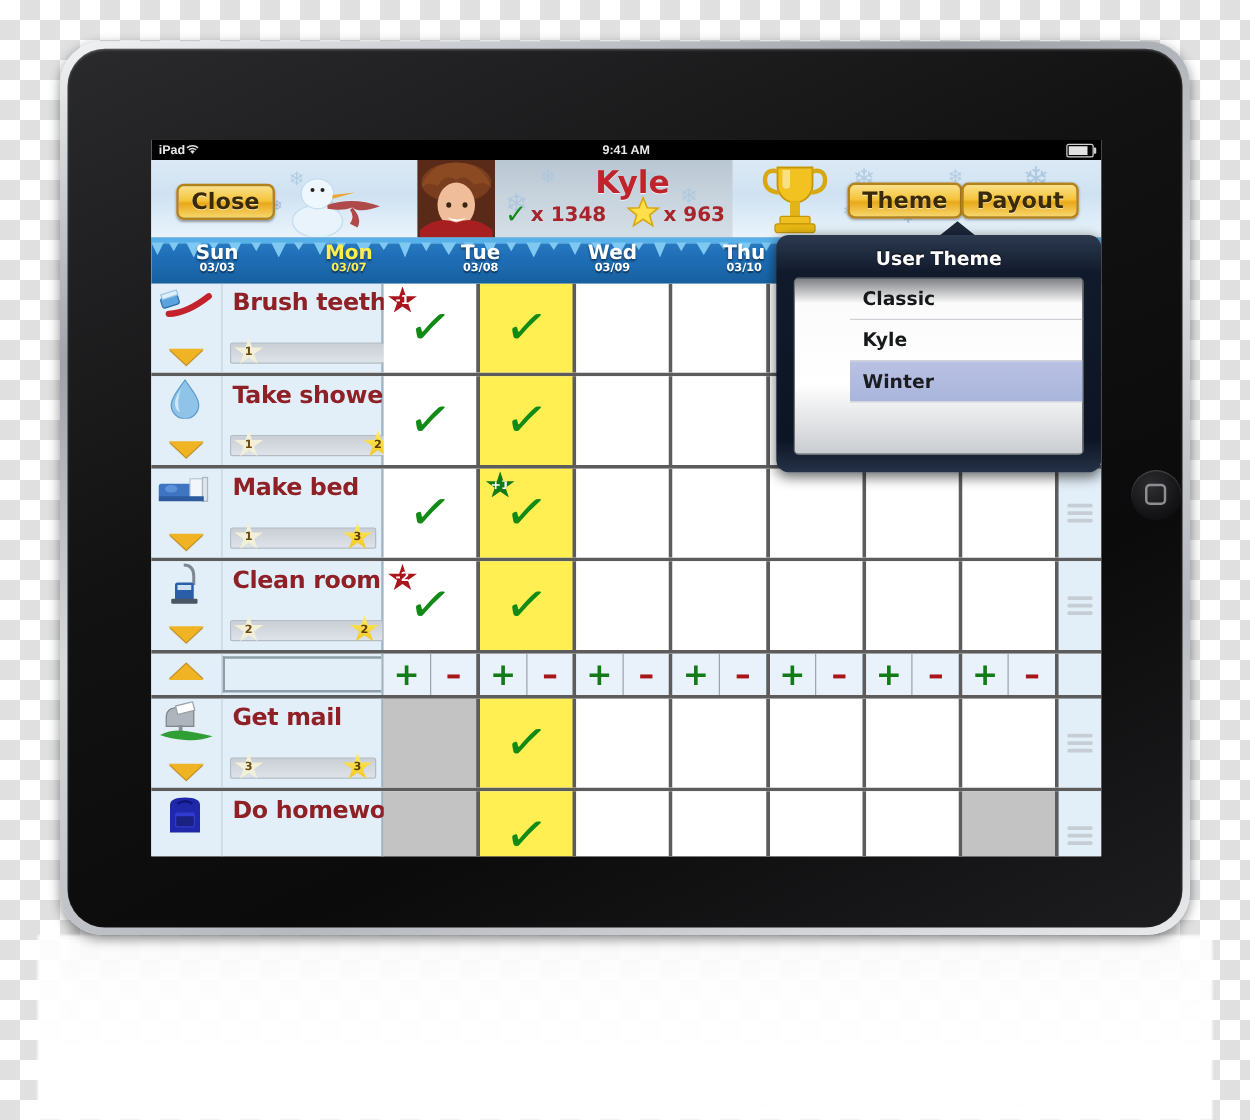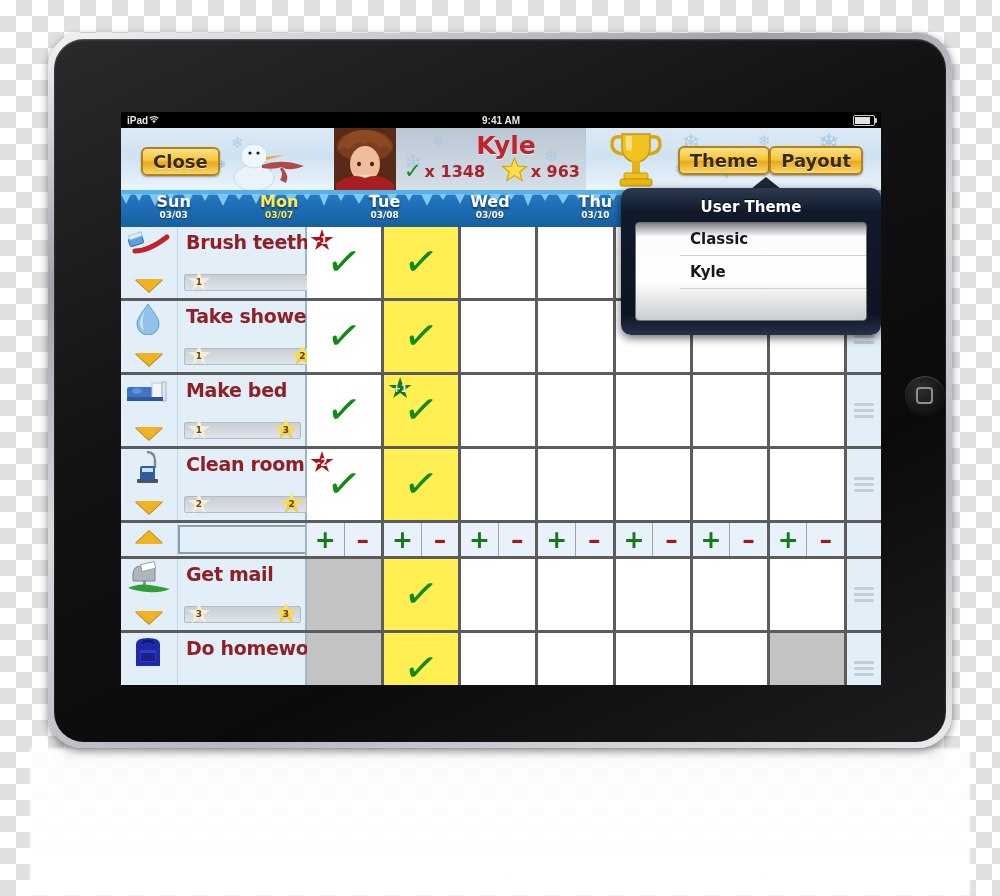--- a/index.html
+++ b/index.html
@@ -211,21 +211,21 @@
   }
   .handlecell{
     flex:0 0 34px;background:#e2eef8;border-right:0;position:relative;
     display:flex;align-items:center;justify-content:center;cursor:grab;
   }
   .handle{width:20px;}
   .handle span{display:block;height:3px;background:#c6cdd4;margin:3px 0;border-radius:1px;}
 
   
   #popover{
-    position:absolute;left:500px;top:76px;width:260px;height:147px;z-index:40;
+    position:absolute;left:500px;top:76px;width:260px;height:190px;z-index:40;
   }
   #pop-arrow{
     position:absolute;left:130px;top:-11px;width:0;height:0;
     border-left:15px solid transparent;border-right:15px solid transparent;
     border-bottom:12px solid #1d2738;
   }
   #pop-body{
     position:absolute;inset:0;border-radius:10px;
     background:linear-gradient(to bottom,#2c3a50 0%,#111a2b 16%,#0d1524 86%,#253248 100%);
     box-shadow:0 3px 10px rgba(0,0,0,.6);padding:6px;box-sizing:border-box;
@@ -708,18 +708,19 @@
     </div>
   </div>
 
   <div id="popover">
     <div id="pop-arrow"></div>
     <div id="pop-body">
       <div id="pop-title">User Theme</div>
       <div id="pop-list">
         <div class="pop-item">Classic</div>
         <div class="pop-item">Kyle</div>
+        <div class="pop-item selected">Winter</div>
         <div id="pop-filler"></div>
       </div>
     </div>
   </div>
 
 </div>
 
 </body></html>

